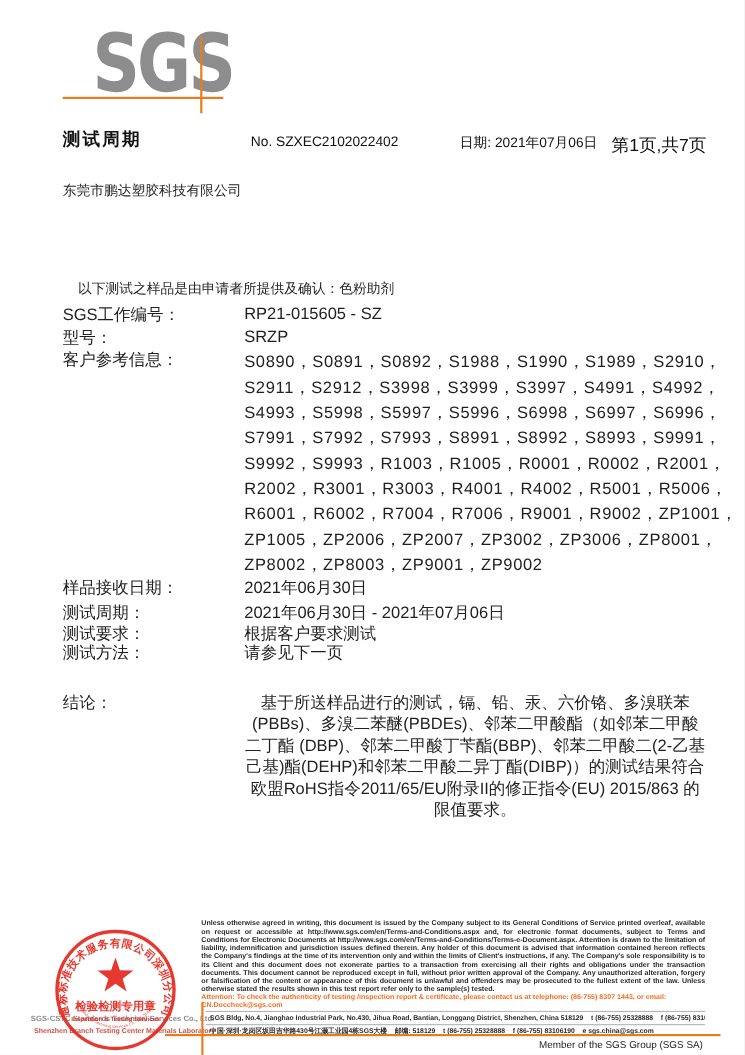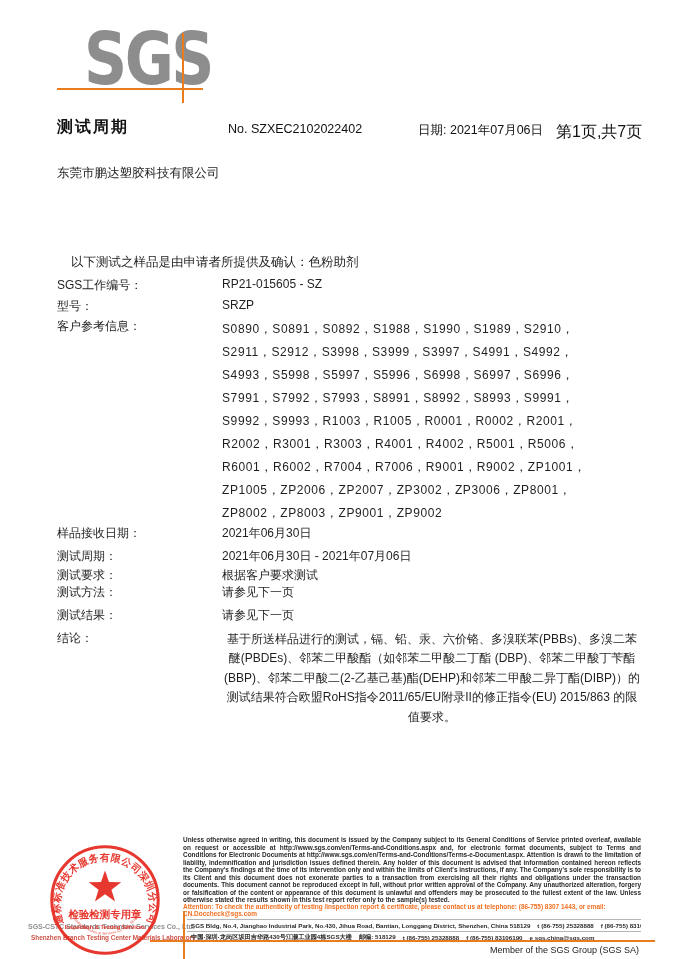--- a/index.html
+++ b/index.html
@@ -26,21 +26,21 @@
   .report-no   { position:absolute; left:228px; top:122px; font-size:12.5px; color:#111; }
   .report-date { position:absolute; left:418px; top:122px; font-size:12.5px; color:#111; }
   .report-page { position:absolute; left:556px; top:122px; font-size:16px; color:#111; }
 
   
   .applicant { position:absolute; left:57px; top:160px; font-size:12.5px; line-height:27px; }
 
   .intro { position:absolute; left:57px; top:254px; font-size:12.5px;margin-left:14px; }
 
   
-  .frow { position:absolute; left:57px; font-size:12px; }
+  .frow { position:absolute; left:57px; font-size:15px; }
   .frow .lab { display:inline-block; width:165px; vertical-align:top; }
   .frow .val { display:inline-block; width:420px; vertical-align:top; }
   .ref-line { white-space:nowrap; height:23px; line-height:23px; letter-spacing:0.6px; }
   .conclusion-val { line-height:19.4px;text-align:center; }
 
   
   .disclaimer {
     position:absolute; left:183px; top:836px; width:458px;
     font-size:6.45px; line-height:7.5px; font-weight:bold; color:#2a2a2a;
     text-align:justify;
@@ -99,23 +99,20 @@
   </div>
   <div class="frow" style="top:548px">
     <span class="lab">测试周期：</span><span class="val">2021年06月30日 - 2021年07月06日</span>
   </div>
   <div class="frow" style="top:584px">
     <span class="lab">测试方法：</span><span class="val">请参见下一页</span>
   </div>
   <div class="frow" style="top:567px">
     <span class="lab">测试要求：</span><span class="val">根据客户要求测试</span>
   </div>
-  <div class="frow" style="top:607px">
-    <span class="lab">测试结果：</span><span class="val">请参见下一页</span>
-  </div>
   <div class="frow" style="top:630px">
     <span class="lab">结论：</span><span class="val conclusion-val">基于所送样品进行的测试，镉、铅、汞、六价铬、多溴联苯(PBBs)、多溴二苯醚(PBDEs)、邻苯二甲酸酯（如邻苯二甲酸二丁酯 (DBP)、邻苯二甲酸丁苄酯(BBP)、邻苯二甲酸二(2-乙基己基)酯(DEHP)和邻苯二甲酸二异丁酯(DIBP)）的测试结果符合欧盟RoHS指令2011/65/EU附录II的修正指令(EU) 2015/863 的限值要求。</span>
   </div>
 
   <div class="company-line">SGS-CSTC Standards Technical Services Co., Ltd.</div>
   <div class="branch-line">Shenzhen Branch Testing Center Materials Laboratory</div>
 
   <svg class="stamp" viewBox="0 0 120 120">
     <circle cx="60" cy="60" r="56" fill="none" stroke="#e5281e" stroke-width="3.2"></circle>
     <defs>

